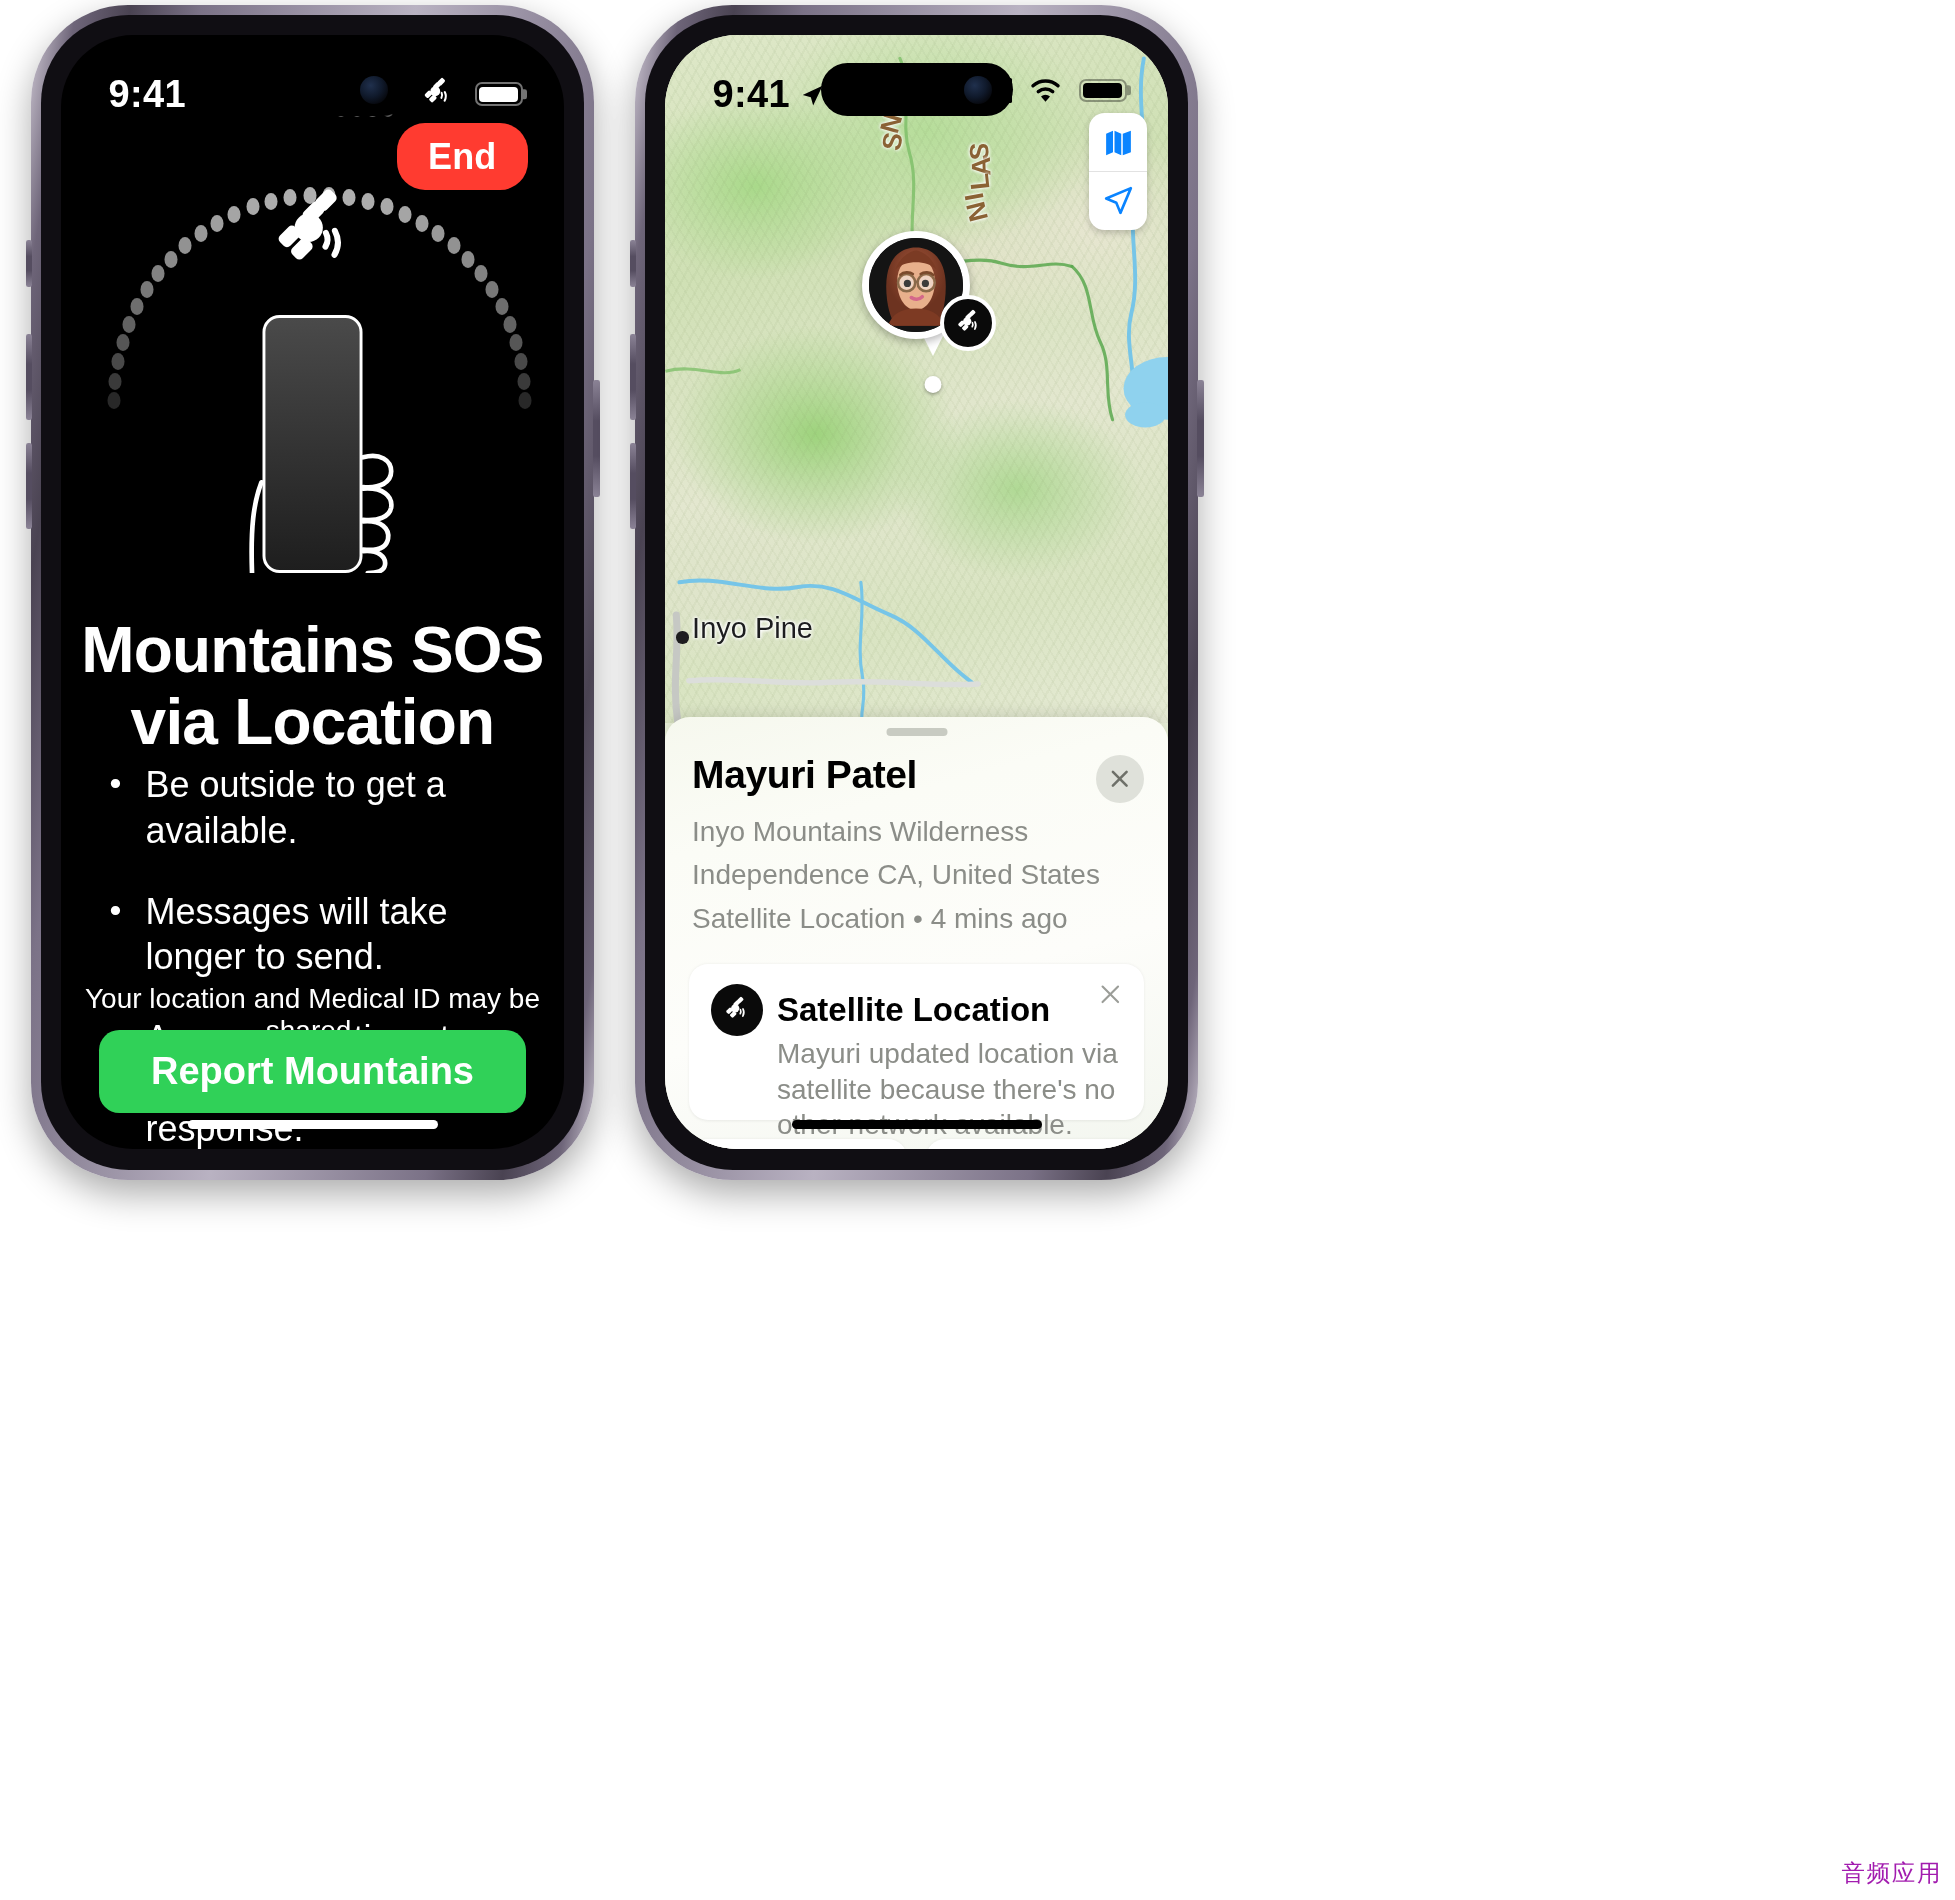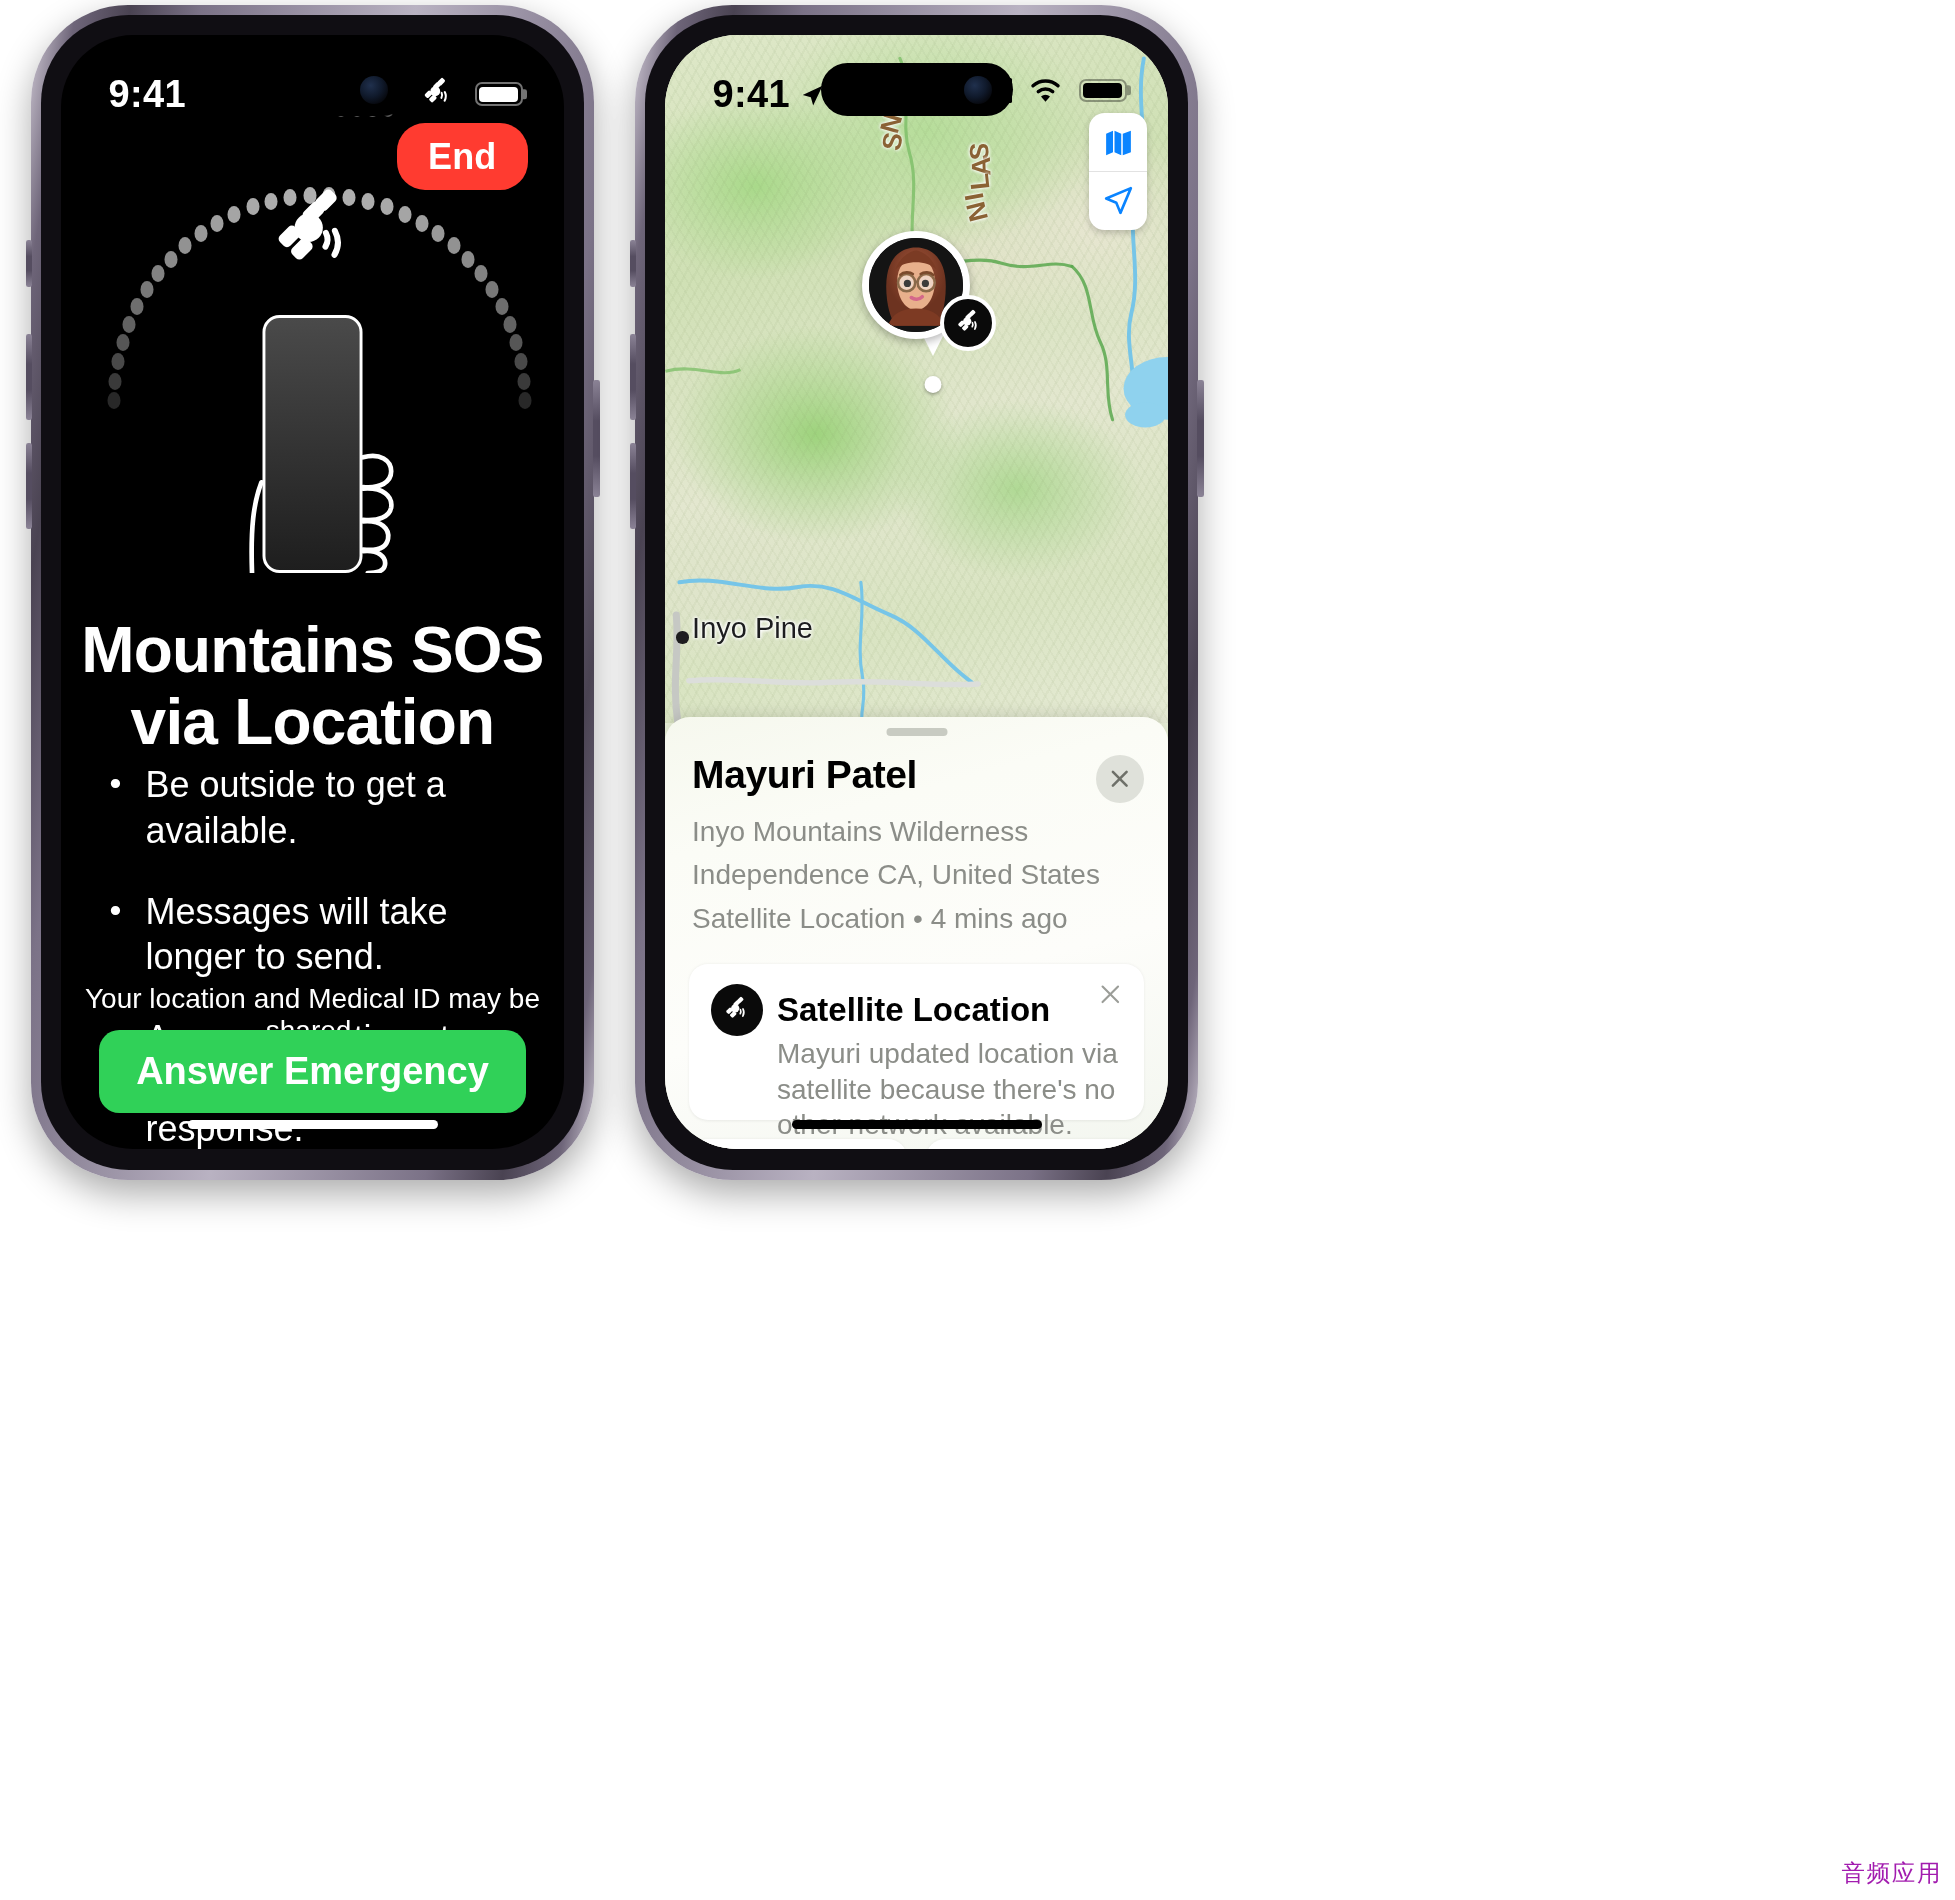--- a/index.html
+++ b/index.html
@@ -287,21 +287,21 @@
               <div class="txt">Messages will take longer to send.</div>
             </div>
             <div class="bullet">
               <div class="dot">•</div>
               <div class="txt">Answer questions to help get a faster response.</div>
             </div>
           </div>
 
         <div class="disclaimer">Your location and Medical ID may be shared.</div>
 
-        <button class="report-btn">Answer Emergency</button>
+        <button class="report-btn">Report Mountains</button>
       </div>
 
       <div class="home-ind" style="background:#fff;"></div>
     </div>
   </div>
 </div>
 
 <div class="phone" id="phoneR">
   <div class="btn-side btn-left" style="top:235px;height:47px;"></div>
   <div class="btn-side btn-left" style="top:329px;height:86px;"></div>

